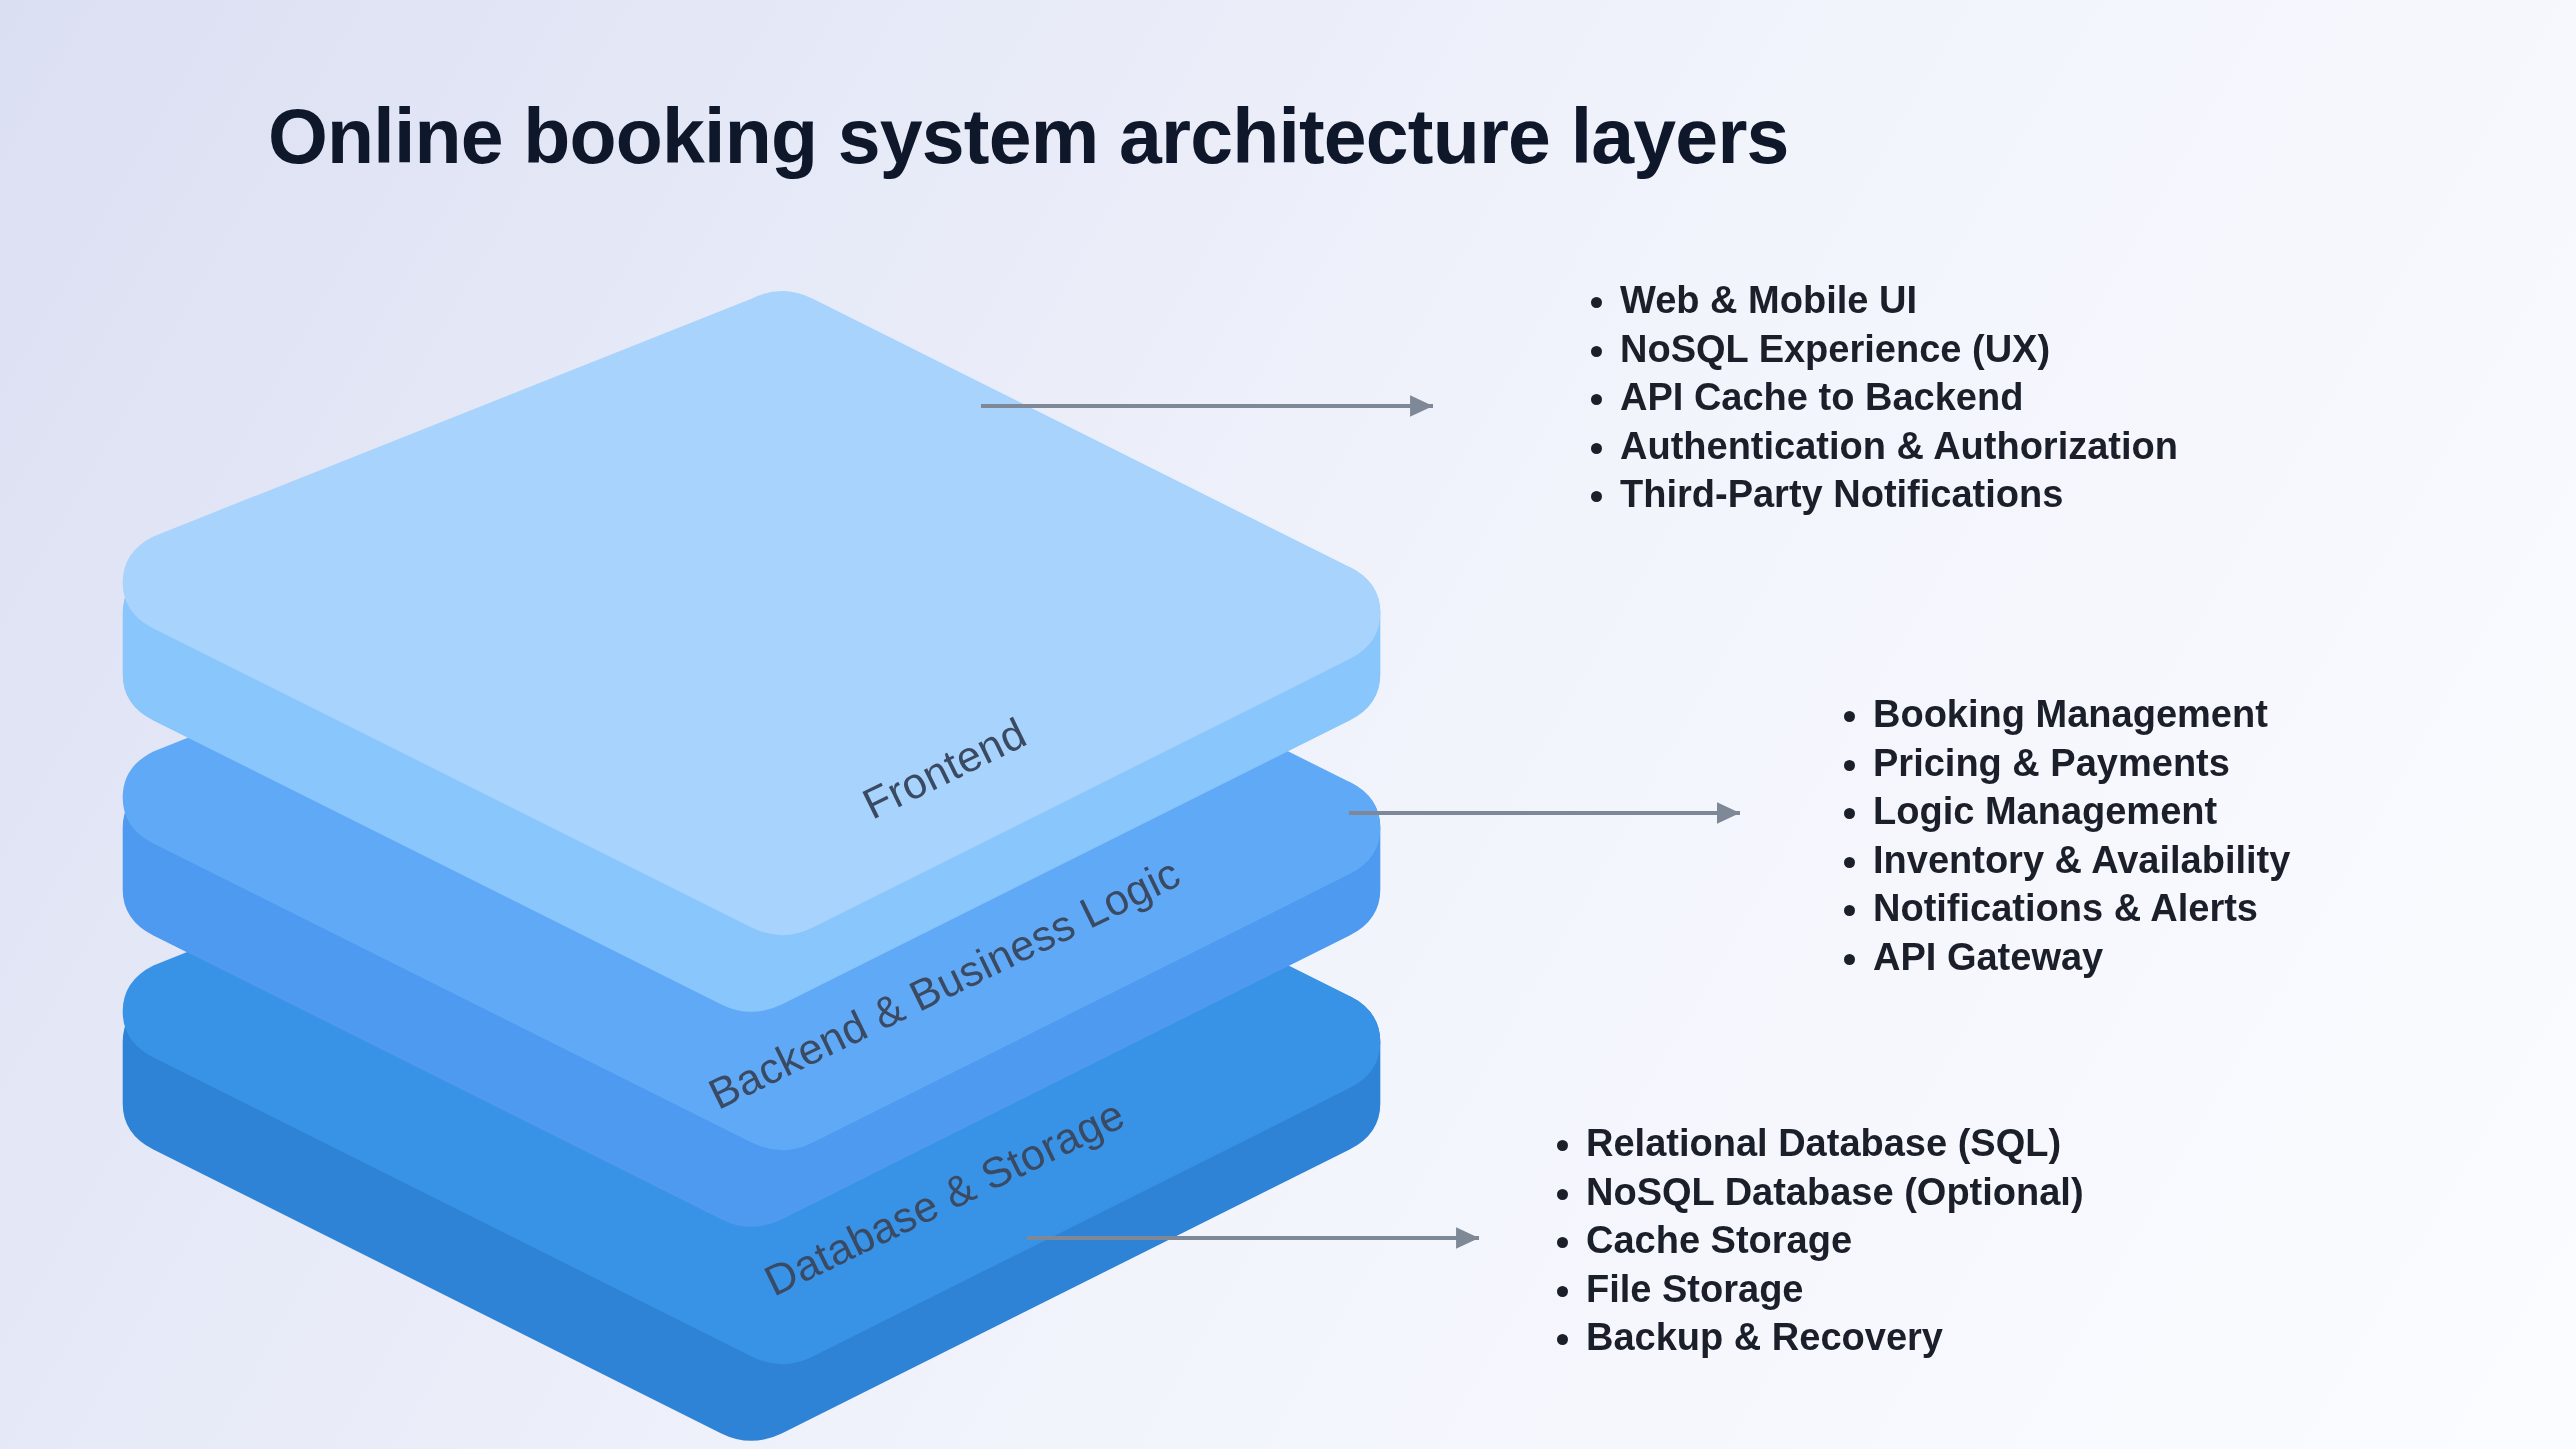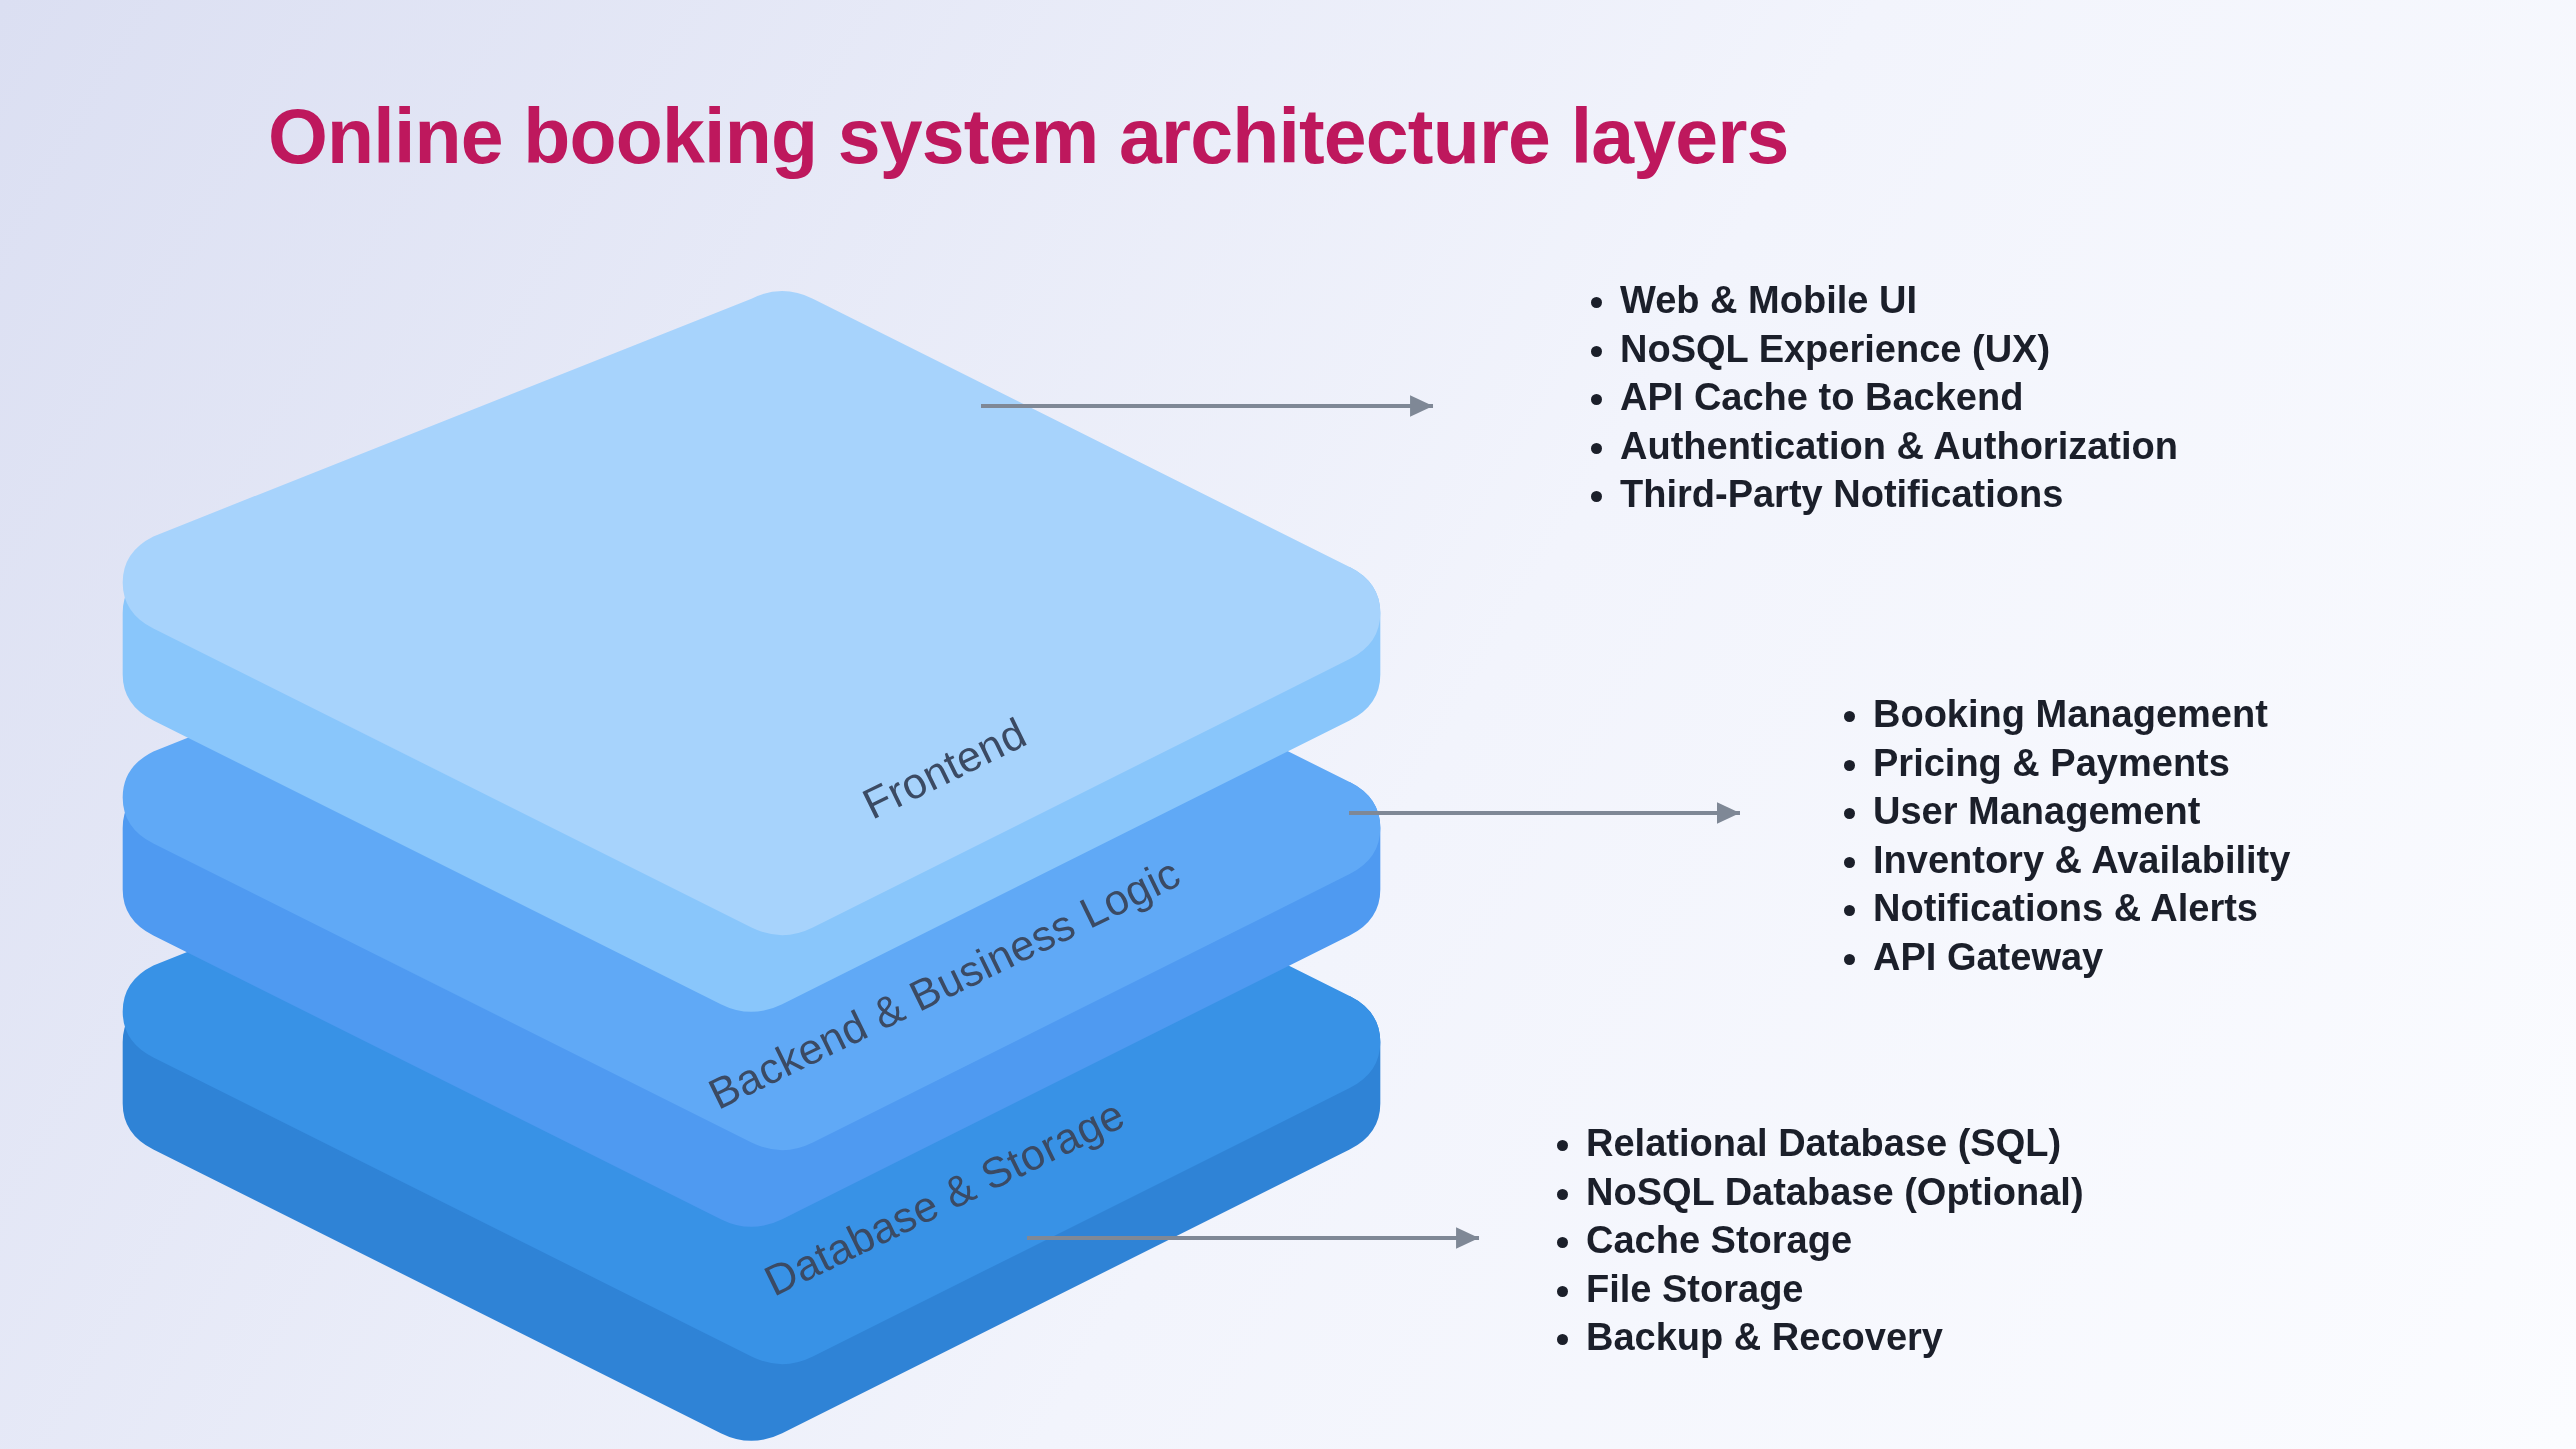--- a/index.html
+++ b/index.html
@@ -14,21 +14,21 @@
     position: relative;
   }
 
   .title {
     position: absolute;
     left: 268px;
     top: 92px;
     font-size: 77px;
     font-weight: 800;
     letter-spacing: -0.8px;
-    color: #be185d;
+    color: #0f172a;
   }
 
   
   .stack {
     position: absolute;
     left: 92px;
     top: 291px;
     width: 1319px;
     height: 1058px;
   }
@@ -205,21 +205,21 @@
     <li>API Cache to Backend</li>
     <li>Authentication &amp; Authorization</li>
     <li>Third-Party Notifications</li>
   </ul>
 </div>
 
 <div class="bullets bullets-1">
   <ul>
     <li>Booking Management</li>
     <li>Pricing &amp; Payments</li>
-    <li>User Management</li>
+    <li>Logic Management</li>
     <li>Inventory &amp; Availability</li>
     <li>Notifications &amp; Alerts</li>
     <li>API Gateway</li>
   </ul>
 </div>
 
 <div class="bullets bullets-2">
   <ul>
     <li>Relational Database (SQL)</li>
     <li>NoSQL Database (Optional)</li>

